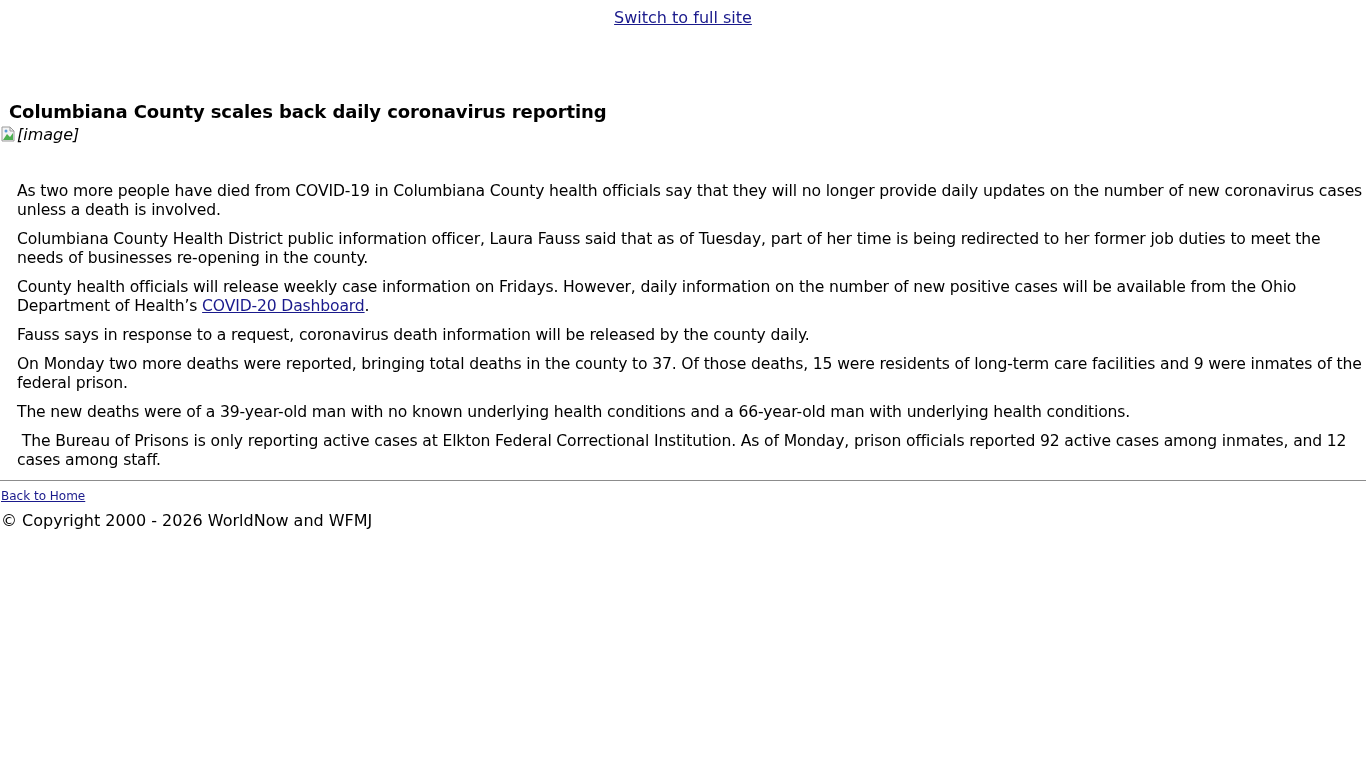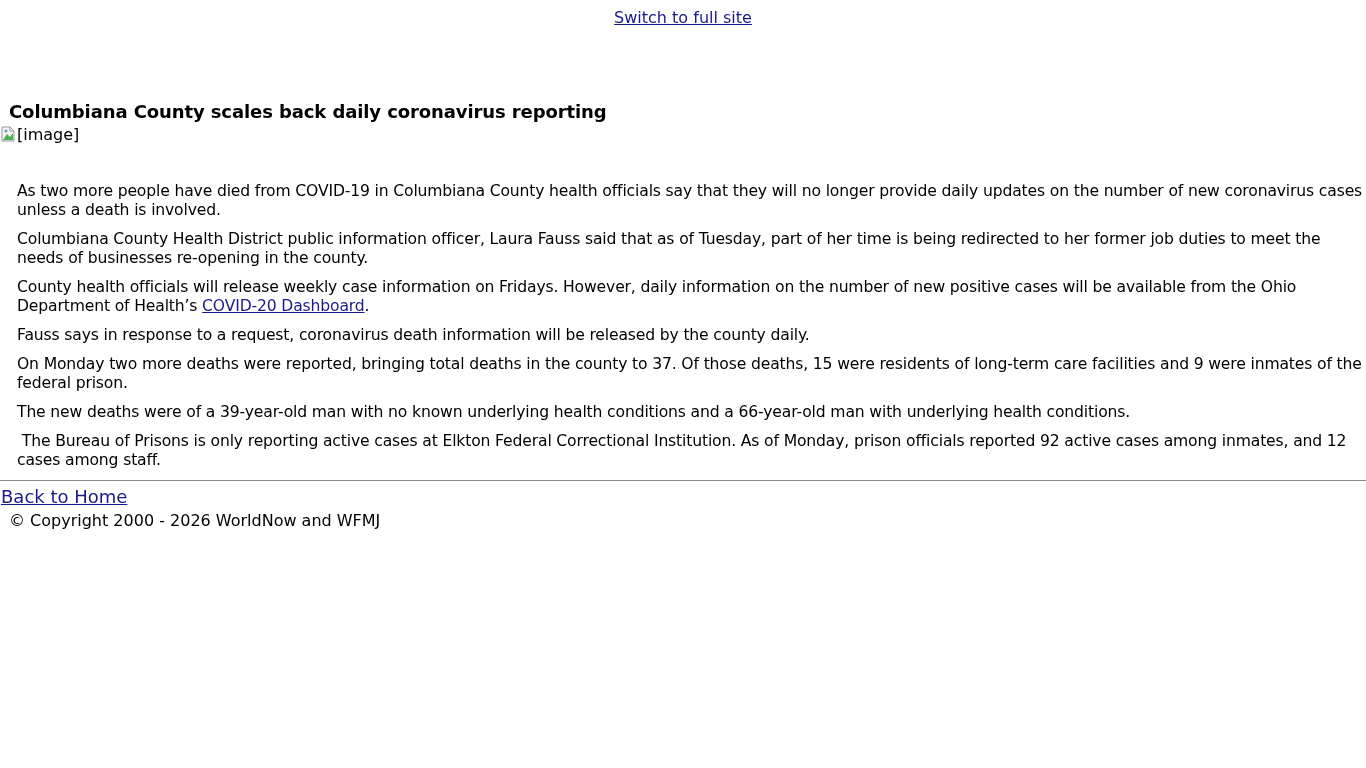--- a/index.html
+++ b/index.html
@@ -40,20 +40,21 @@
       letter-spacing: -0.1px;
     }
     .image-placeholder {
       position: absolute;
       top: 124px;
       left: 1px;
       display: flex;
       align-items: center;
       height: 20px;
       font-size: 16px;
+      font-style: italic;
     }
     .broken-img-icon {
       display: inline-block;
       width: 14px;
       height: 16px;
       position: relative;
       margin-right: 2px;
     }
     .article {
       position: absolute;
@@ -77,25 +78,25 @@
     .footer hr {
       border: none;
       border-top: 1px solid #8c8c8c;
       margin: 0;
       height: 0;
     }
     .footer .back {
       display: block;
       padding-left: 1px;
       margin-top: 6px;
-      font-size: 18px;
+      font-size: 12px;
       line-height: 19px;
     }
     .footer .copyright {
-      padding-left: 9px;
+      padding-left: 1px;
       margin-top: 5px;
       font-size: 16px;
       line-height: 19px;
     }
   </style>
 </head>
 <body>
 
 <div class="top-link-wrap">
   <a href="#" class="visited-like">Switch to full site</a>

